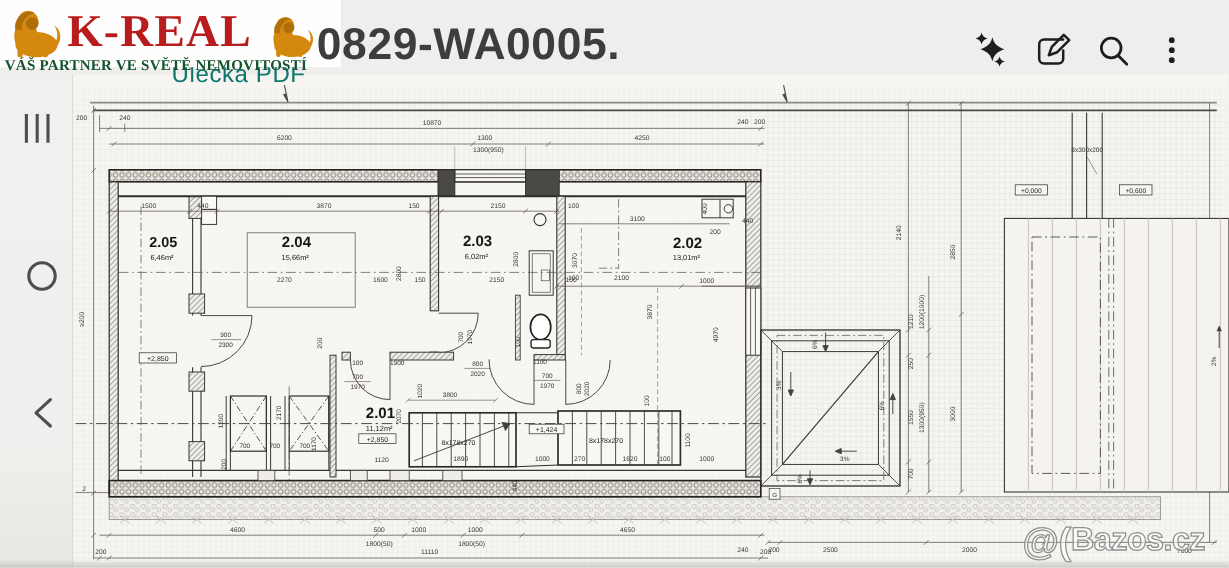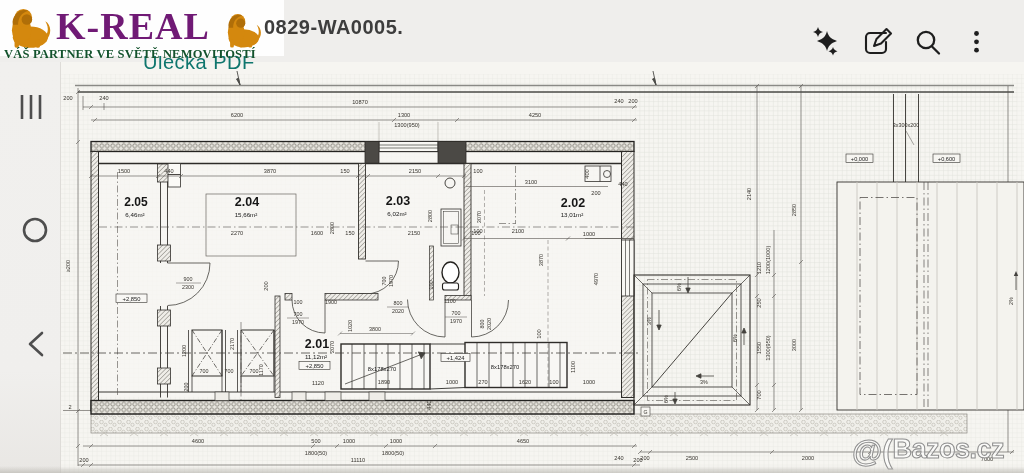--- a/index.html
+++ b/index.html
@@ -546,41 +546,41 @@
     <rect x="12" y="38" width="5" height="10" rx="2"></rect>
     <rect x="24" y="38" width="5" height="10" rx="2"></rect>
     <rect x="36" y="38" width="5" height="10" rx="2"></rect>
   </g>
   <g fill="#b06e08">
     <circle cx="26" cy="16" r="6"></circle>
     <path d="M10 22 C8 10 20 2 28 6 C20 8 16 14 16 22 Z"></path>
   </g>
 </svg>
 
-<div class="abs" style="left:56px;top:4px;width:166px;height:44px;font-family:'Liberation Serif',serif;font-weight:bold;font-size:38px;line-height:44px;color:#701a75;letter-spacing:1px;">K-REAL</div>
+<div class="abs" style="left:56px;top:4px;width:166px;height:44px;font-family:'Liberation Serif',serif;font-weight:bold;font-size:38px;line-height:44px;color:#b91c1c;letter-spacing:1px;">K-REAL</div>
 
 <svg class="abs" style="left:221px;top:7px" width="44" height="46" viewBox="0 0 58 50">
   <g fill="#d4880e">
     <ellipse cx="30" cy="36" rx="20" ry="12"></ellipse>
     <ellipse cx="20" cy="28" rx="11" ry="15"></ellipse>
     <circle cx="22" cy="14" r="10"></circle>
     <path d="M47 40 C55 34 54 22 47 18 C52 26 50 34 44 38 Z"></path>
     <rect x="12" y="38" width="5" height="10" rx="2"></rect>
     <rect x="24" y="38" width="5" height="10" rx="2"></rect>
     <rect x="36" y="38" width="5" height="10" rx="2"></rect>
   </g>
   <g fill="#b06e08">
     <circle cx="26" cy="16" r="6"></circle>
     <path d="M10 22 C8 10 20 2 28 6 C20 8 16 14 16 22 Z"></path>
   </g>
 </svg>
 
 <div class="abs" style="left:4px;top:47px;font-family:'Liberation Serif',serif;font-weight:bold;font-size:12.5px;color:#14532d;letter-spacing:0.2px;">VÁŠ PARTNER VE SVĚTĚ NEMOVITOSTÍ</div>
 
-<div class="abs" style="left:264px;top:16px;font-size:20px;font-weight:bold;color:#3d3d3d;letter-spacing:0.5px;">0829-WA0005.</div>
+<div class="abs" style="left:264px;top:16px;font-size:37px;font-weight:bold;color:#3d3d3d;letter-spacing:0.5px;">0829-WA0005.</div>
 
 <svg class="abs" style="left:800px;top:20px" width="200" height="44" viewBox="0 0 200 44">
 
   <g fill="#1e1e1e">
     <path d="M27 11 C28.5 16.5 30.5 18.5 37 21 C30.5 23.5 28.5 25.5 27 31 C25.5 25.5 23.5 23.5 17 21 C23.5 18.5 25.5 16.5 27 11 Z"></path>
     <path d="M18 7 C18.8 9.8 19.8 11 23 12 C19.8 13 18.8 14.2 18 17 C17.2 14.2 16.2 13 13 12 C16.2 11 17.2 9.8 18 7 Z"></path>
     <path d="M33 27 C33.7 29.3 34.6 30.3 37.5 31.2 C34.6 32.1 33.7 33.1 33 35.5 C32.3 33.1 31.4 32.1 28.5 31.2 C31.4 30.3 32.3 29.3 33 27 Z"></path>
   </g>
 
   <g fill="none" stroke="#1e1e1e" stroke-width="2.1" stroke-linecap="round" stroke-linejoin="round">

